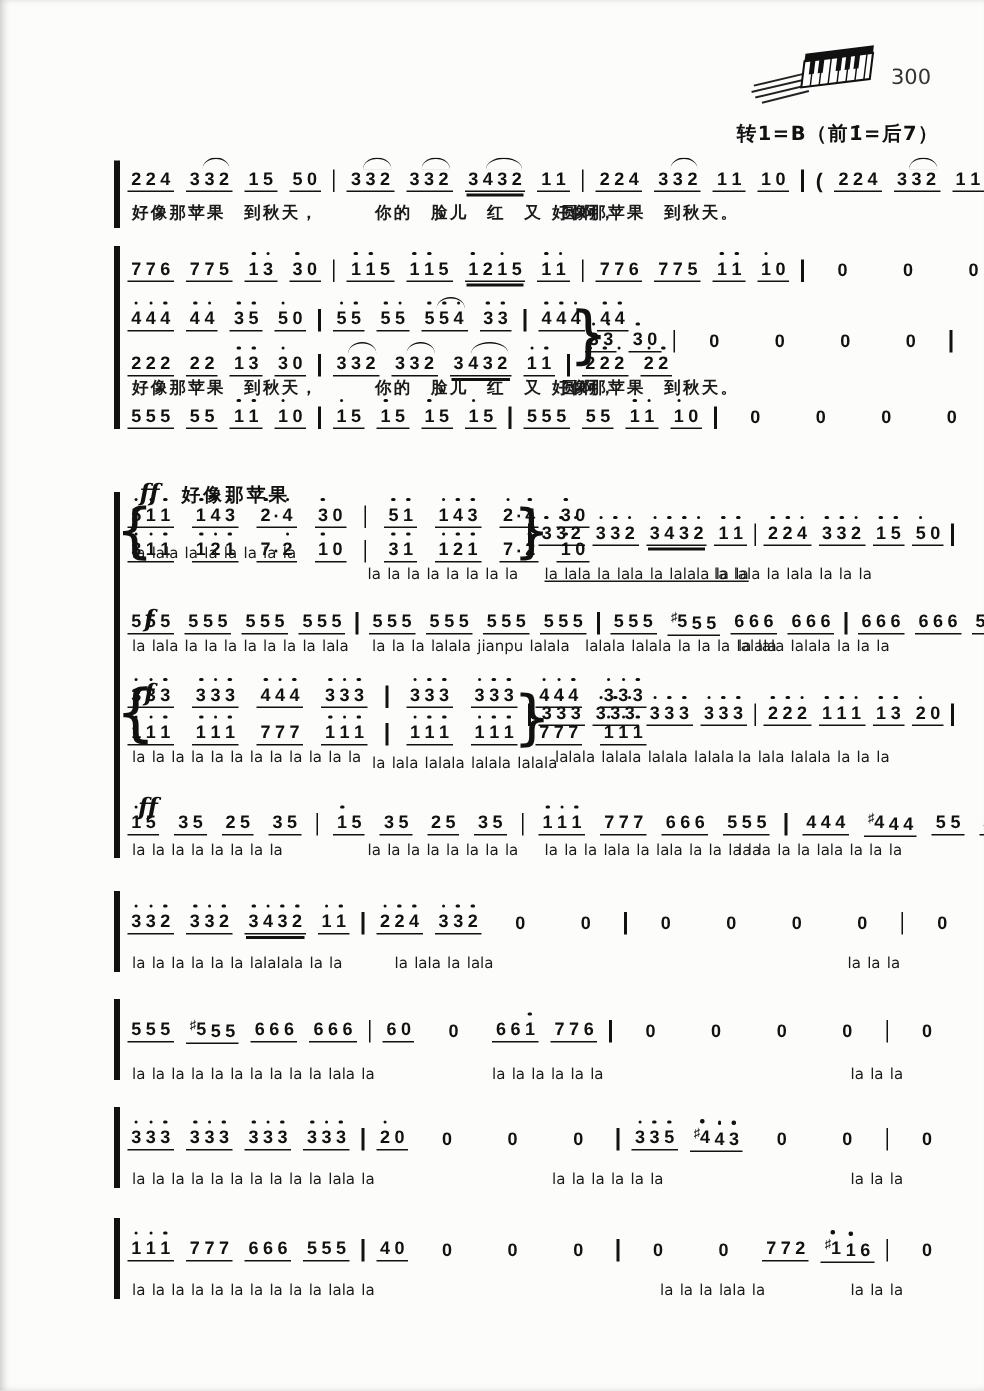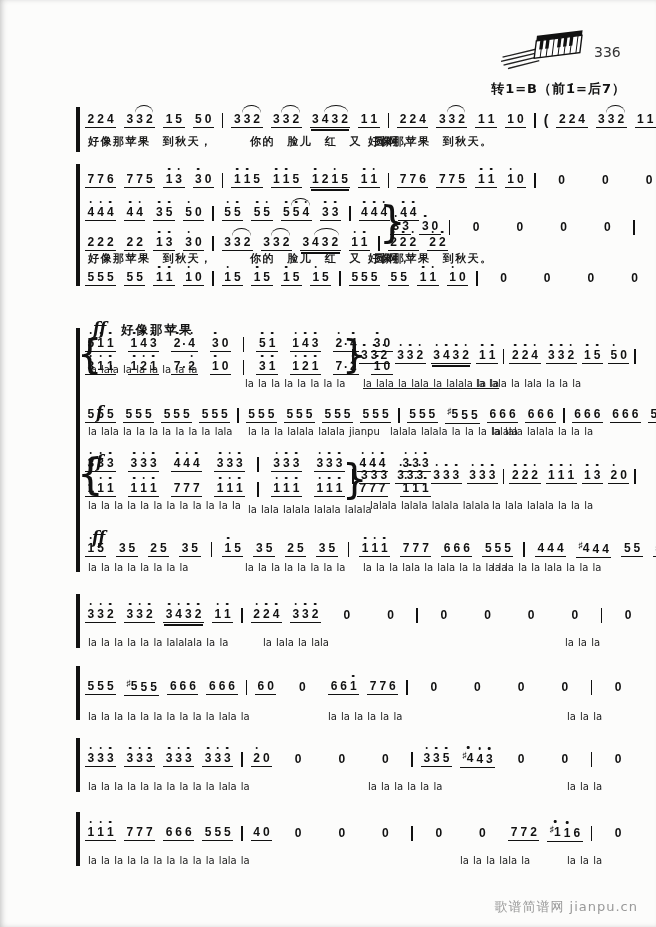--- a/index.html
+++ b/index.html
@@ -52,21 +52,21 @@
           <rect x="38" y="10" width="3.4" height="9" fill="#111"></rect>
           <rect x="44" y="10" width="3.4" height="9" fill="#111"></rect>
           <rect x="56" y="10" width="3.4" height="9" fill="#111"></rect>
           <rect x="62" y="10" width="3.4" height="9" fill="#111"></rect>
           <rect x="68" y="10" width="3.4" height="9" fill="#111"></rect>
         </g>
       </g>
     </svg>
   </div>
 
-  <div class="pagenum">336</div>
+  <div class="pagenum">300</div>
   <div class="keyline">转1=B（前1̇=后7）</div>
 
   <div id="score">
       <div class="mrow" style="left: 85px; top: 112px; gap: 8px;">
         <span class="grp u1">
           <span class="nt">2</span>
           <span class="nt">2</span>
           <span class="nt">4</span>
         </span>
         <span class="grp u1 arc">
@@ -1035,56 +1035,55 @@
       <div class="lyr cnlyr" style="left: 250px; top: 134px;">你的 脸儿 红 又 圆啊，</div>
       <div class="lyr cnlyr" style="left: 368px; top: 134px;">好像那苹果 到秋天。</div>
       <div class="lyr cnlyr" style="left: 88px; top: 251px;">好像那苹果 到秋天，</div>
       <div class="lyr cnlyr" style="left: 250px; top: 251px;">你的 脸儿 红 又 圆啊，</div>
       <div class="lyr cnlyr" style="left: 368px; top: 251px;">好像那苹果 到秋天。</div>
       <div class="lyr lalyr" style="left: 88px; top: 364px;">la lala la la la la la la</div>
       <div class="lyr lalyr" style="left: 245px; top: 378px;">la la la la la la la la</div>
       <div class="lyr lalyr" style="left: 363px; top: 378px; text-decoration: underline;">la lala la lala la lalala la la</div>
       <div class="lyr lalyr" style="left: 476px; top: 378px;">la lala la lala la la la</div>
       <div class="lyr lalyr" style="left: 88px; top: 426px;">la lala la la la la la la la lala</div>
-      <div class="lyr lalyr" style="left: 248px; top: 426px;">la la la lalala lalala jianpu</div>
+      <div class="lyr lalyr" style="left: 248px; top: 426px;">la la la lalala jianpu lalala</div>
       <div class="lyr lalyr" style="left: 390px; top: 426px;">lalala lalala la la la lalala</div>
       <div class="lyr lalyr" style="left: 492px; top: 426px;">la lala lalala la la la</div>
       <div class="lyr lalyr" style="left: 88px; top: 500px;">la la la la la la la la la la la la</div>
       <div class="lyr lalyr" style="left: 248px; top: 504px;">la lala lalala lalala lalala</div>
       <div class="lyr lalyr" style="left: 370px; top: 500px;">lalala lalala lalala lalala</div>
       <div class="lyr lalyr" style="left: 492px; top: 500px;">la lala lalala la la la</div>
       <div class="lyr lalyr" style="left: 88px; top: 562px;">la la la la la la la la</div>
       <div class="lyr lalyr" style="left: 245px; top: 562px;">la la la la la la la la</div>
       <div class="lyr lalyr" style="left: 363px; top: 562px;">la la la lala la lala la la la la</div>
       <div class="lyr lalyr" style="left: 492px; top: 562px;">la la la la lala la la la</div>
       <div class="lyr lalyr" style="left: 88px; top: 637px;">la la la la la la lalalala la la</div>
       <div class="lyr lalyr" style="left: 263px; top: 637px;">la lala la lala</div>
       <div class="lyr lalyr" style="left: 565px; top: 637px;">la la la</div>
       <div class="lyr lalyr" style="left: 88px; top: 711px;">la la la la la la la la la la lala la</div>
       <div class="lyr lalyr" style="left: 328px; top: 711px;">la la la la la la</div>
       <div class="lyr lalyr" style="left: 567px; top: 711px;">la la la</div>
       <div class="lyr lalyr" style="left: 88px; top: 781px;">la la la la la la la la la la lala la</div>
       <div class="lyr lalyr" style="left: 368px; top: 781px;">la la la la la la</div>
       <div class="lyr lalyr" style="left: 567px; top: 781px;">la la la</div>
       <div class="lyr lalyr" style="left: 88px; top: 855px;">la la la la la la la la la la lala la</div>
-      <div class="lyr lalyr" style="left: 440px; top: 855px; margin-left: 20px;">la la la lala la</div>
+      <div class="lyr lalyr" style="left: 440px; top: 855px;">la la la lala la</div>
       <div class="lyr lalyr" style="left: 567px; top: 855px;">la la la</div>
       <div class="lbl dyn" style="left: 93px; top: 303px;">ff</div>
       <div class="lbl cn" style="left: 121px; top: 306px;">好像那苹果</div>
       <div class="lbl dyn" style="left: 96px; top: 387px;">f</div>
       <div class="lbl dyn" style="left: 96px; top: 436px;">f</div>
       <div class="lbl dyn" style="left: 92px; top: 512px;">ff</div>
       <div class="sysbar" style="left: 76px; top: 107px; height: 45px;"></div>
       <div class="sysbar" style="left: 76px; top: 164px; height: 122px;"></div>
       <div class="sysbar" style="left: 76px; top: 328px; height: 244px;"></div>
       <div class="sysbar" style="left: 76px; top: 594px; height: 54px;"></div>
       <div class="sysbar" style="left: 76px; top: 666px; height: 54px;"></div>
       <div class="sysbar" style="left: 76px; top: 738px; height: 54px;"></div>
       <div class="sysbar" style="left: 76px; top: 812px; height: 54px;"></div>
       <div class="brace" style="left: 379px; top: 200px; font-size: 42px; line-height: 46px;">}</div>
       <div class="brace" style="left: 77px; top: 332px; font-size: 40px; line-height: 44px;">{</div>
       <div class="brace" style="left: 342px; top: 334px; font-size: 39px; line-height: 42px;">}</div>
       <div class="brace" style="left: 77px; top: 452px; font-size: 42px; line-height: 46px;">{</div>
       <div class="brace" style="left: 342px; top: 457px; font-size: 40px; line-height: 44px;">}</div>
     </div>
 
-  <div class="wm">歌谱简谱网 jianpu.cn</div>
 </div>
 
 </body></html>

